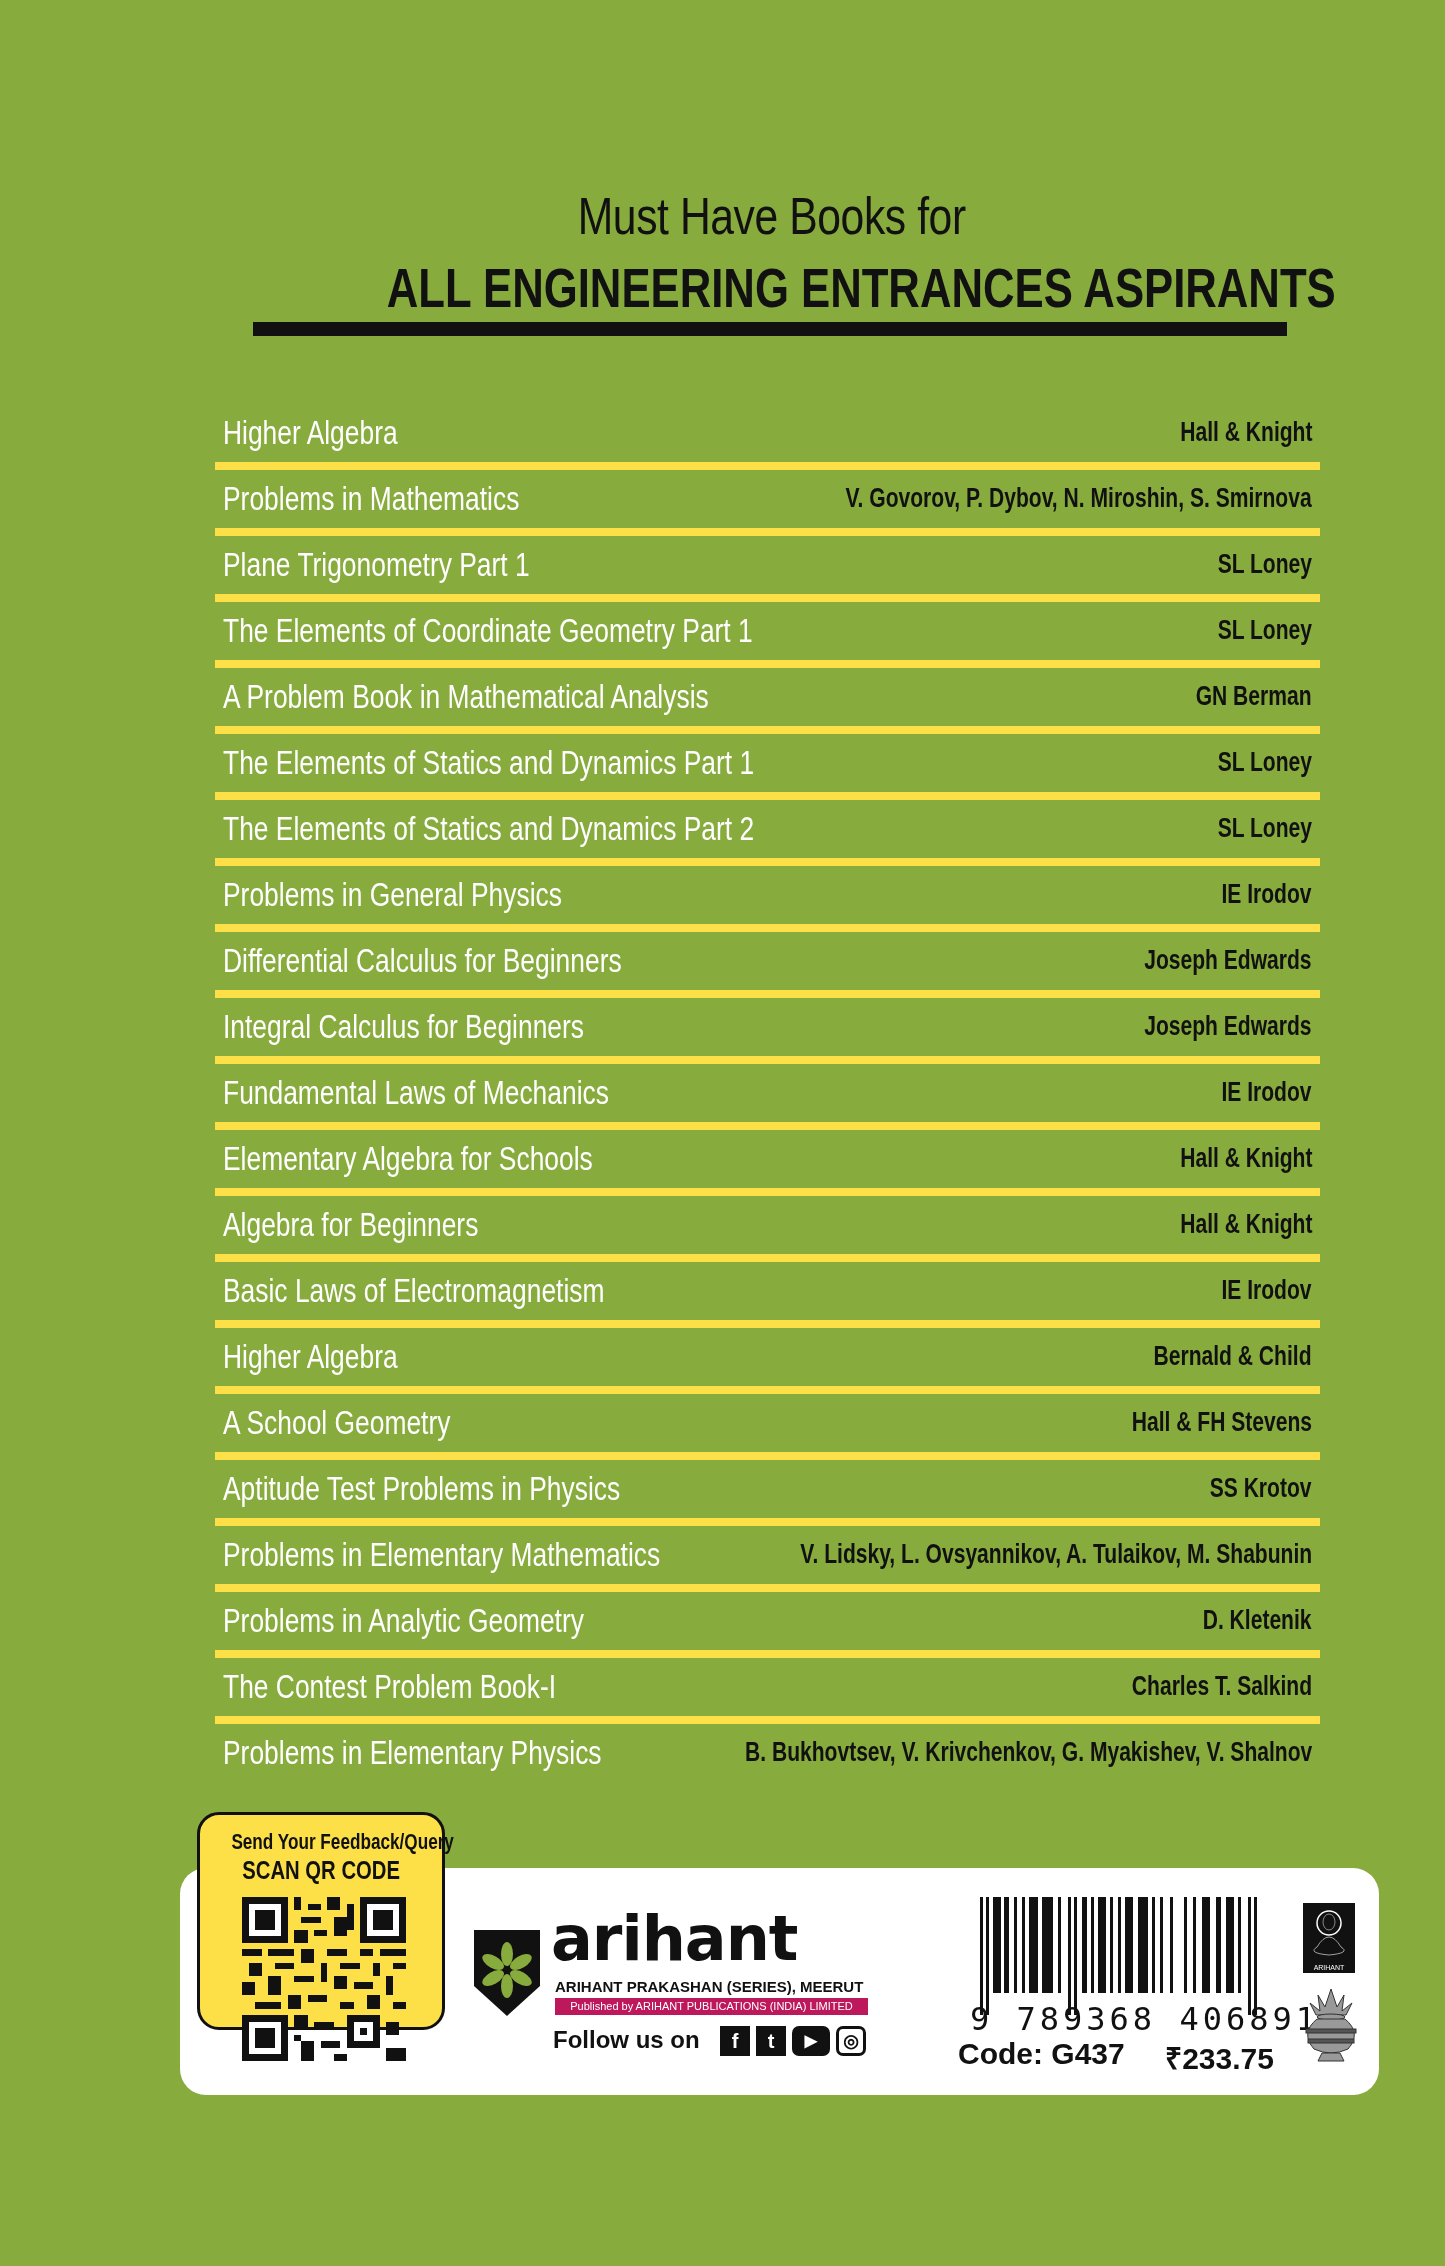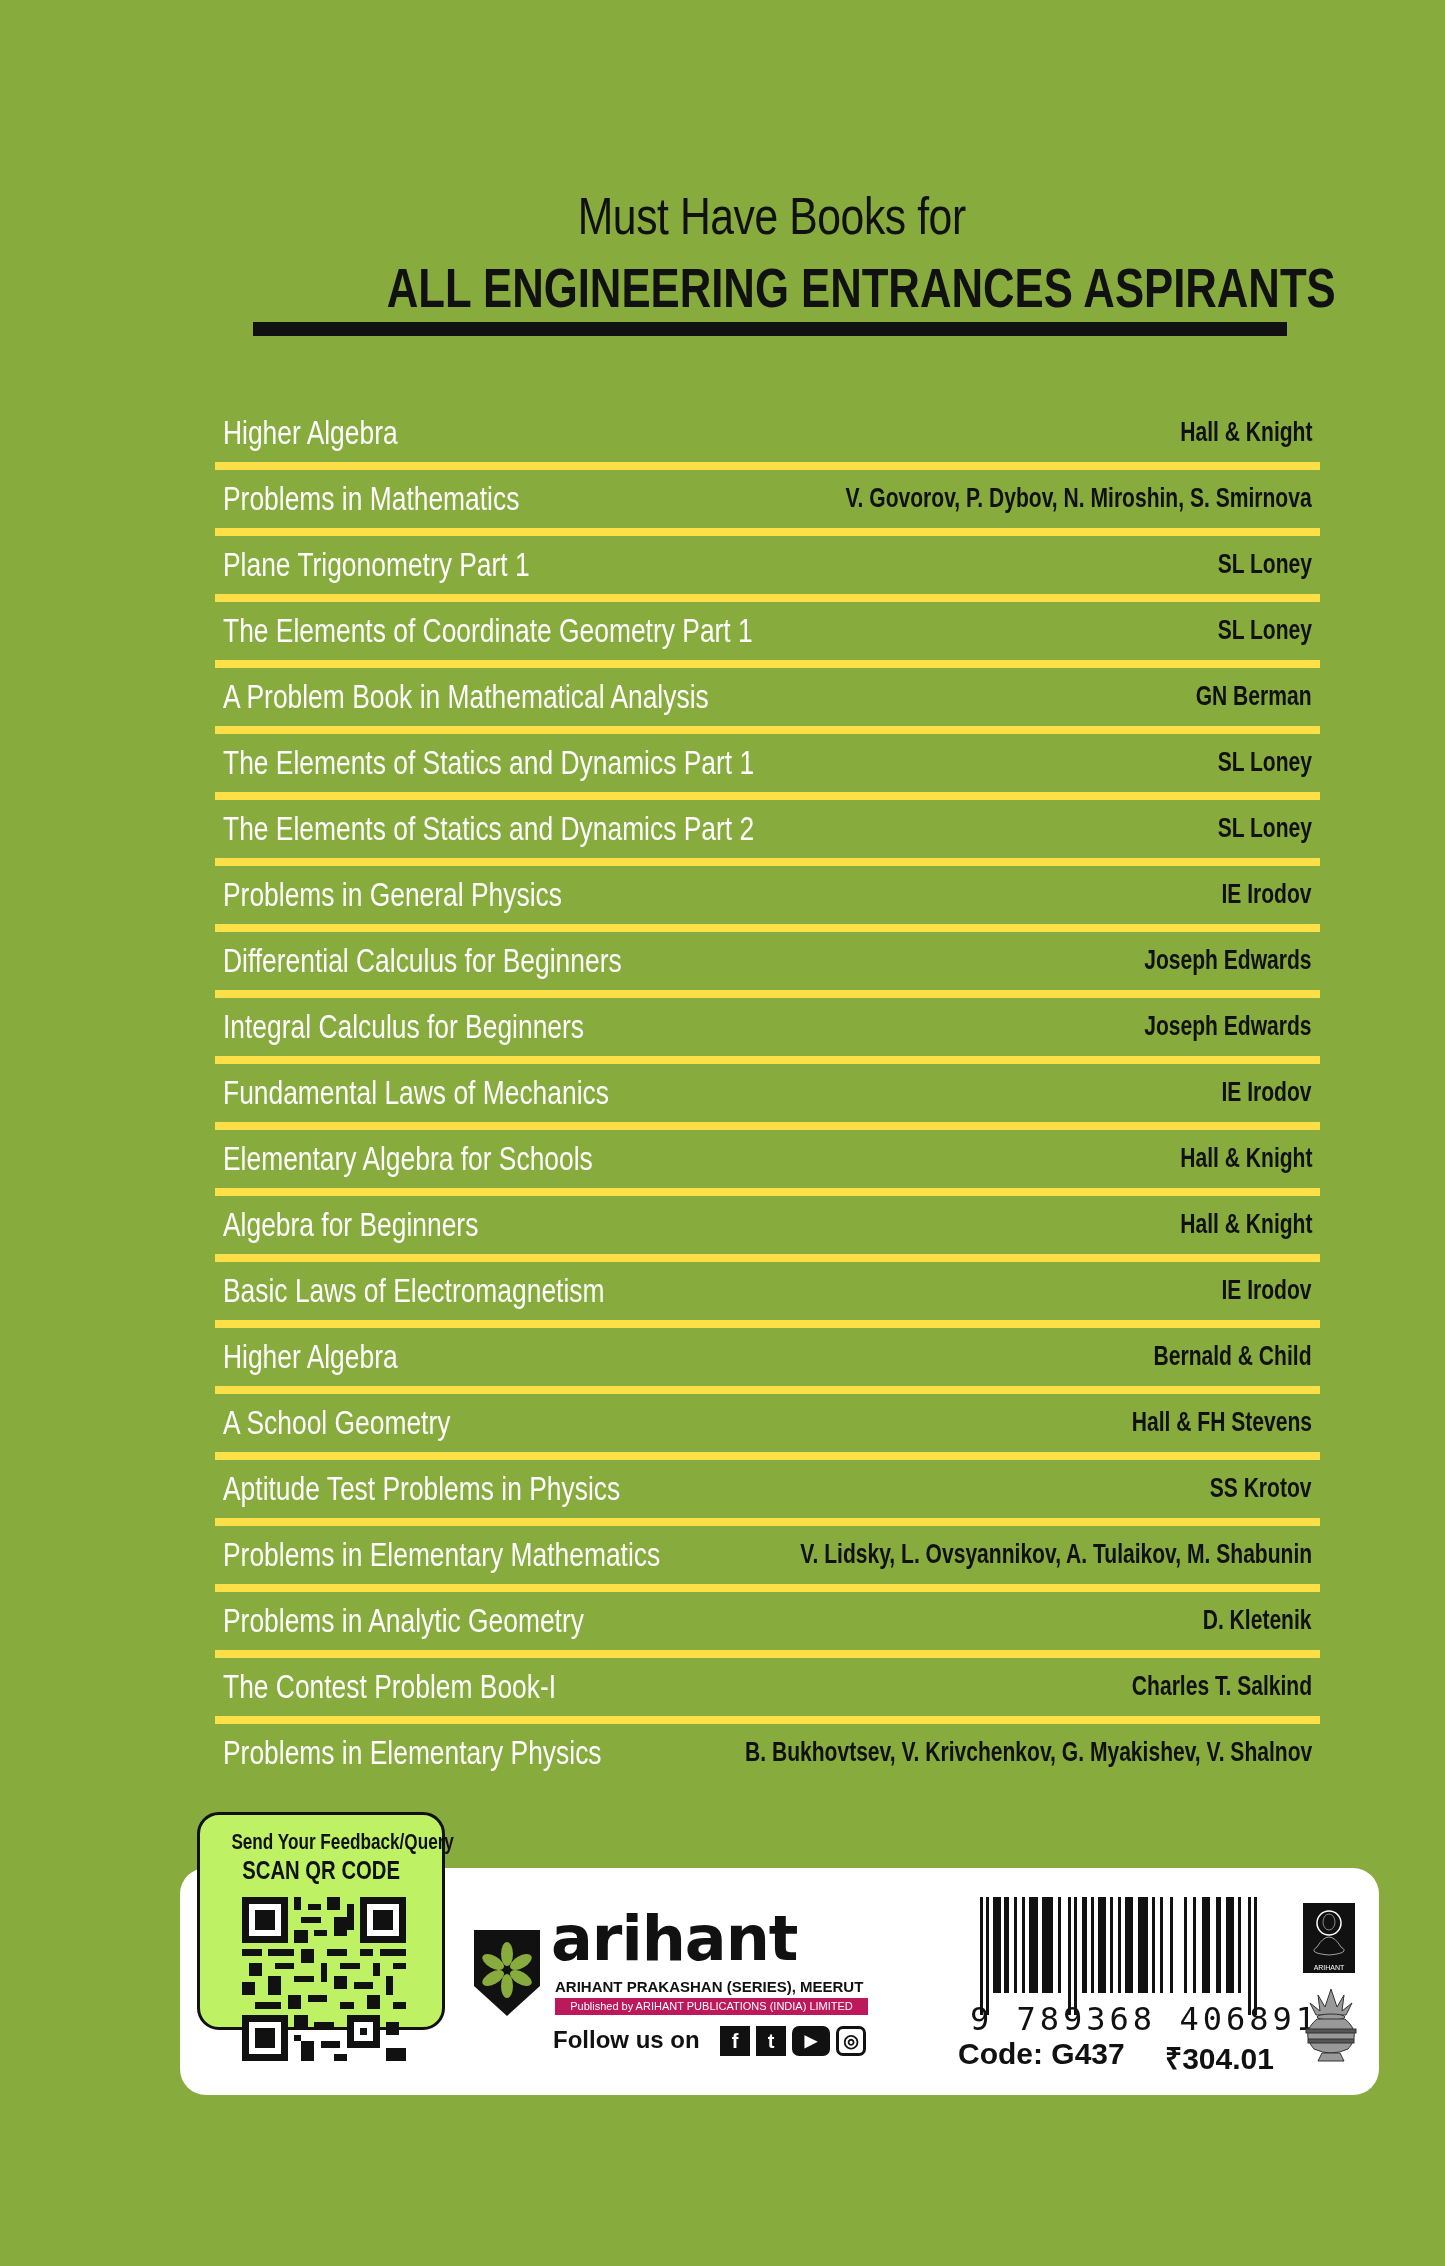--- a/index.html
+++ b/index.html
@@ -34,21 +34,21 @@
   .book-author {
     position:absolute; right:8px; top:13px; color:#111; font-weight:bold; font-size:27px;
     white-space:nowrap; transform:scaleX(0.78); transform-origin:right center;
   }
   .panel {
     position:absolute; left:180px; top:1868px; width:1199px; height:227px;
     background:#fff; border-radius:26px;
   }
   .qr-box {
     position:absolute; left:197px; top:1812px; width:248px; height:218px;
-    background:#bef264; border:3px solid #111; border-radius:22px; box-sizing:border-box;
+    background:#fde047; border:3px solid #111; border-radius:22px; box-sizing:border-box;
   }
   .qr-head1 {
     position:absolute; top:14px; left:0; width:100%; text-align:center; font-weight:bold;
     font-size:22px; color:#111; white-space:nowrap;
   }
   .qr-head1 span, .qr-head2 span { display:inline-block; transform:scaleX(0.78); }
   .qr-head2 {
     position:absolute; top:40px; left:0; width:100%; text-align:center; font-weight:bold;
     font-size:26px; color:#111;
   }
@@ -291,21 +291,21 @@
       <rect x="222" y="0" width="8" height="96"></rect>
       <rect x="236" y="0" width="5" height="96"></rect>
       <rect x="246" y="0" width="8" height="96"></rect>
       <rect x="258" y="0" width="3" height="96"></rect>
     <rect x="268" y="0" width="3" height="118"></rect>
       <rect x="274" y="0" width="3" height="118"></rect>
   </g>
 </svg>
 <div class="isbn">9 789368 406891</div>
 <div class="code-label">Code: G437</div>
-<div class="price">₹304.01</div>
+<div class="price">₹233.75</div>
 
 <div class="seal">
   <svg width="52" height="58" viewBox="0 0 52 58">
     <circle cx="26" cy="20" r="12" fill="none" stroke="#fff" stroke-width="1.5"></circle>
     <ellipse cx="26" cy="19" rx="6" ry="8" fill="#111" stroke="#fff" stroke-width="0.5"></ellipse>
     <path d="M14 44 Q26 24 38 44 Q48 50 26 52 Q4 50 14 44 Z" fill="#111" stroke="#fff" stroke-width="0.6"></path>
   </svg>
   <div class="seal-text">ARIHANT</div>
 </div>
 

